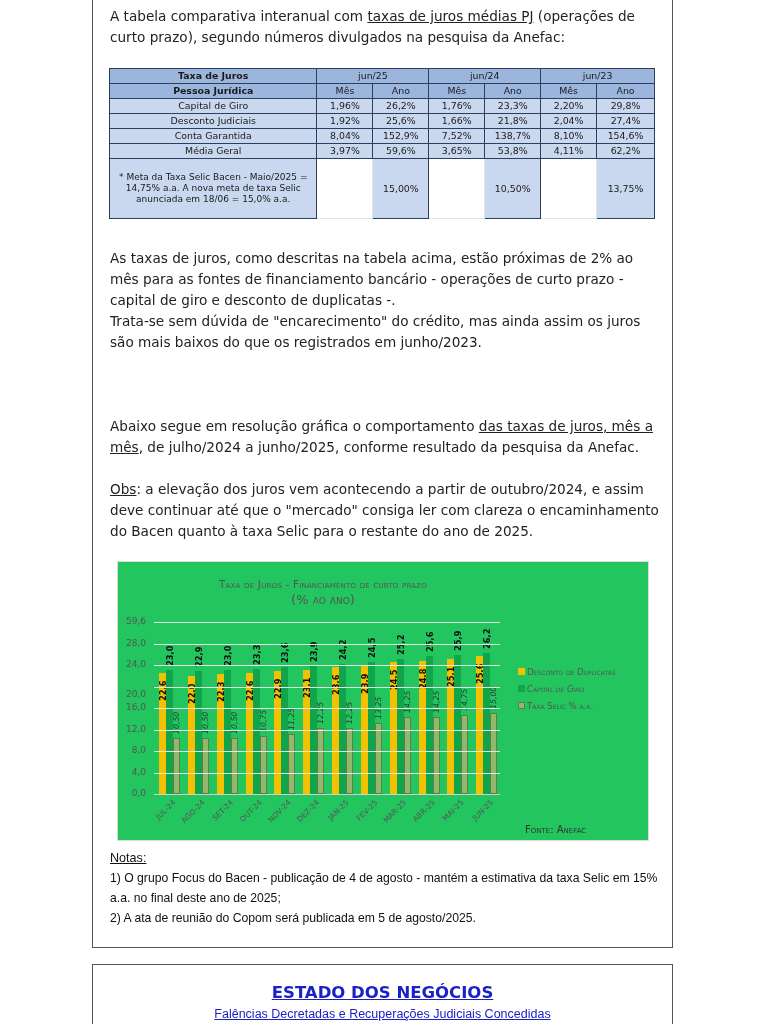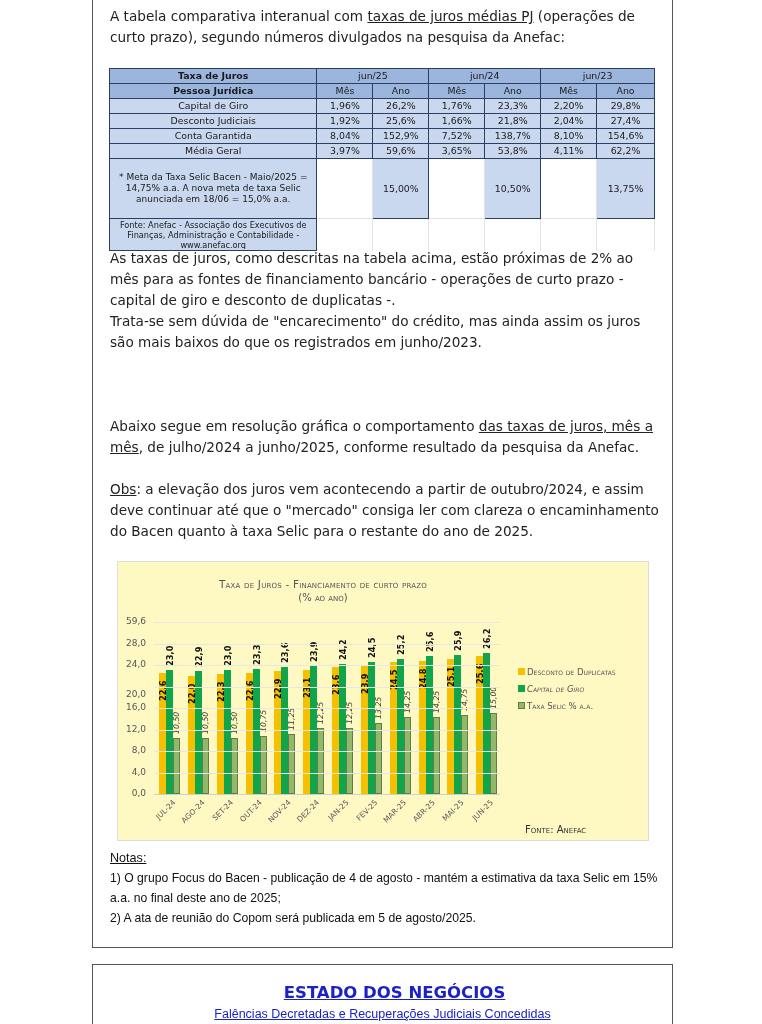--- a/index.html
+++ b/index.html
@@ -44,29 +44,29 @@
     .rate-table .selic-val { background: #c9d8ef; }
     .rate-table .empty { background: #ffffff; border-color: #e3e3e3; }
     .rate-table .source { background: #c9d8ef; white-space: normal; font-size: 8.2px; line-height: 10px; height: 32px; padding: 1px 2px; overflow: hidden; }
     .rate-table .source-inner { height: 29px; overflow: hidden; }
     .rate-table .empty-src { background: #fff; border-color: #e3e3e3; border-bottom: none; }
 
     
     .chart-box {
       position: absolute; left: 24px; top: 563px;
       width: 532px; height: 280px;
-      border: 1px solid #dcdcdc; background: #fef9c3;
+      border: 1px solid #dcdcdc; background: #22c55e;
     }
     .chart-title {
       position: absolute; left: 0; width: 410px; top: 16px;
       text-align: center; font-size: 10.5px; color: #555; font-variant: small-caps; letter-spacing: 0.2px;
     }
     .chart-subtitle {
       position: absolute; left: 0; width: 410px; top: 30px;
-      text-align: center; font-size: 10px; color: #555; font-variant: small-caps;
+      text-align: center; font-size: 13px; color: #555; font-variant: small-caps;
     }
     .y-tick {
       position: absolute; left: 2px; width: 26px; text-align: right;
       font-size: 9px; color: #555;
     }
     .grid-line { position: absolute; left: 36px; width: 346px; height: 1px; background: #e6e6e6; }
     .axis-line { position: absolute; left: 36px; width: 346px; height: 1px; background: #cfcfcf; }
     .bar { position: absolute; bottom: 0; }
     .bar-yellow { background: #f5c000; }
     .bar-green { background: #10a54a; }
@@ -89,21 +89,21 @@
 
     
     .notes {
       position: absolute; left: 17px; top: 850px; width: 556px;
       font-family: "Liberation Sans", sans-serif; font-size: 12.2px; line-height: 20px; color: #111;
     }
     .notes-title { text-decoration: underline; font-size: 12.6px; }
 
     
     .next-title {
-      position: absolute; left: 12px; width: 100%; top: 18px; text-align: center;
+      position: absolute; left: 0; width: 100%; top: 18px; text-align: center;
       font-size: 16.5px; font-weight: bold; color: #1a22c6; text-decoration: underline;
     }
     .next-subtitle {
       position: absolute; left: 0; width: 100%; top: 42px; text-align: center;
       font-family: "Liberation Sans", sans-serif; font-size: 12.5px; color: #1a22c6; text-decoration: underline;
     }
   </style>
 </head>
 <body>
 
@@ -176,31 +176,20 @@
       <td class="row">62,2%</td>
     </tr>
     <tr>
       <td class="selic-label">* Meta da Taxa Selic Bacen - Maio/2025 = 14,75% a.a. A nova meta de taxa Selic anunciada em 18/06 = 15,0% a.a.</td>
       <td class="empty"></td>
       <td class="selic-val">15,00%</td>
       <td class="empty"></td>
       <td class="selic-val">10,50%</td>
       <td class="empty"></td>
       <td class="selic-val">13,75%</td>
-    </tr>
-    <tr>
-      <td class="source">
-            <div class="source-inner">Fonte: Anefac - Associação dos Executivos de Finanças, Administração e Contabilidade - www.anefac.org</div>
-          </td>
-      <td class="empty-src"></td>
-      <td class="empty-src"></td>
-      <td class="empty-src"></td>
-      <td class="empty-src"></td>
-      <td class="empty-src"></td>
-      <td class="empty-src"></td>
     </tr>
   </tbody>
     </table>
 
   <p class="para" style="top:250px;">
     <span>As taxas de juros, como descritas na tabela acima, estão próximas de 2% ao mês para as fontes de financiamento bancário - operações de curto prazo - capital de giro e desconto de duplicatas -.</span><br>
     <span>Trata-se sem dúvida de "encarecimento" do crédito, mas ainda assim os juros são mais baixos do que os registrados em junho/2023.</span>
   </p>
 
   <p class="para" style="top:418px;">

